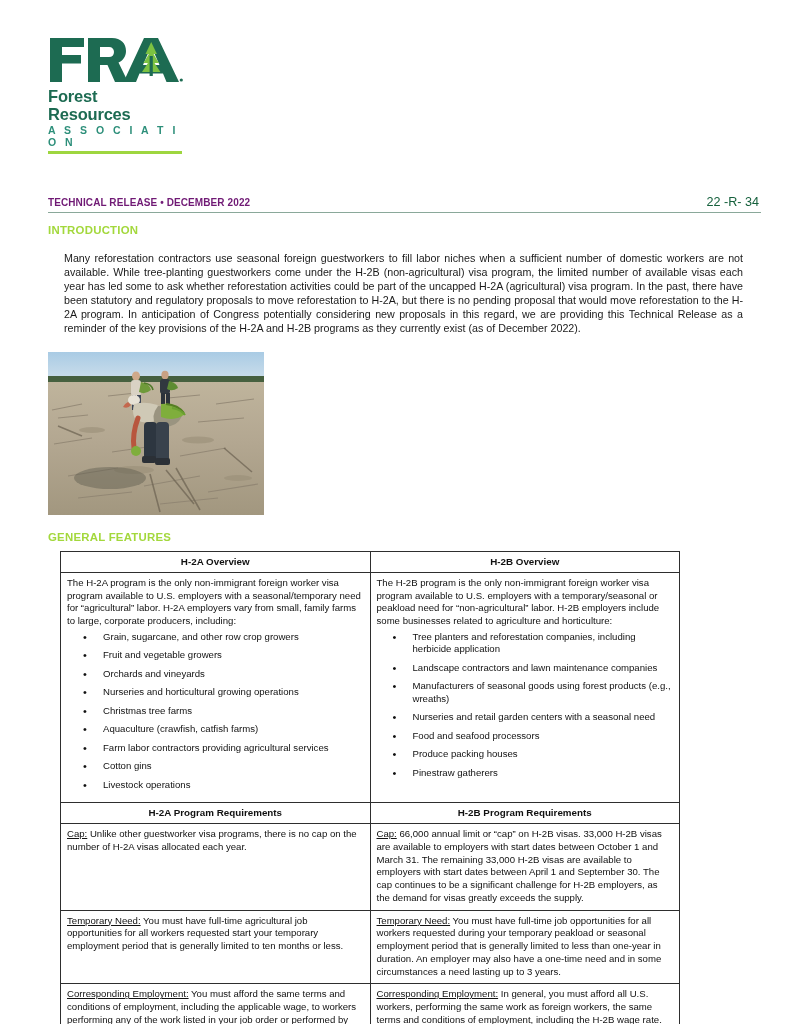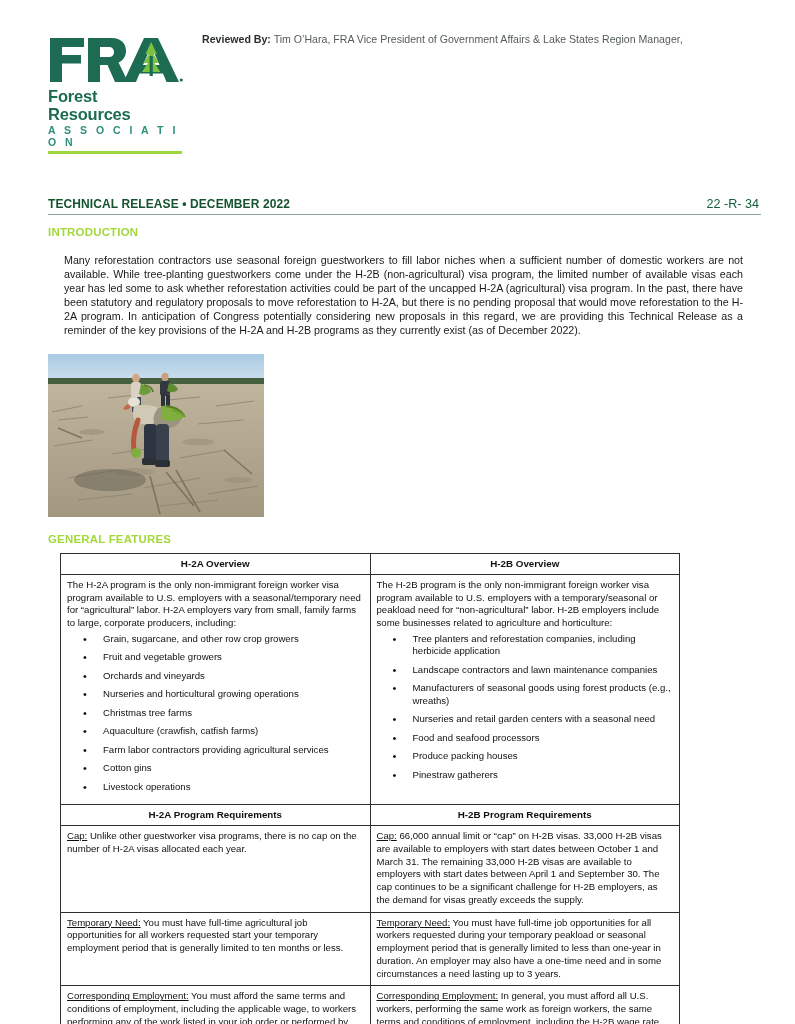--- a/index.html
+++ b/index.html
@@ -38,21 +38,21 @@
   }
   .byline { font-size: 10.6px; color: #555c5f; line-height: 1.33; }
   .byline b { color: #2a2f31; }
   .byline a { color: #2b5fb0; text-decoration: underline; }
 
   
   .techbar {
     display:flex; justify-content:space-between; align-items:baseline;
     padding: 7px 36px 0 48px;
   }
-  .techbar .left { font-size: 12px; font-weight: 700; color: #14532d; letter-spacing: 0.1px; margin-top: 36px; }
+  .techbar .left { font-size: 10px; font-weight: 700; color: #701a75; letter-spacing: 0.1px; margin-top: 36px; }
   .techbar .right { font-size: 12.6px; font-weight: 400; color: #15603c; }
   .hr-main { margin: 3px 34px 0 48px; height: 1px; background: #8aa89a; }
 
   
   .content { padding: 0 36px 0 48px; }
   .sec-head {
     color: #a3d83c; font-size: 11.4px; font-weight: 700;
     letter-spacing: 0.25px; margin: 11px 0 1px 0;
   }
   .intro {
@@ -127,23 +127,20 @@
           <rect x="101.6" y="22" width="3.2" height="20" fill="#1d6b52"></rect>
           <circle cx="133.3" cy="46" r="1.6" fill="#1d6b52"></circle>
         </svg>
       </div>
       <div class="logo-forest">Forest Resources</div>
       <div class="logo-assoc">A S S O C I A T I O N</div>
       <div class="logo-rule"></div>
     </div>
 
     <div class="title-block">
-      <div class="byline">
-        <b>Reviewed By:</b><span> Tim O’Hara, FRA Vice President of Government Affairs &amp; Lake States Region Manager,</span>
-      </div>
     </div>
   </div>
 
   <div class="techbar">
     <div class="left">TECHNICAL RELEASE • DECEMBER 2022</div>
     <div class="right">22 -R- 34</div>
   </div>
   <div class="hr-main"></div>
 
   <div class="content">

